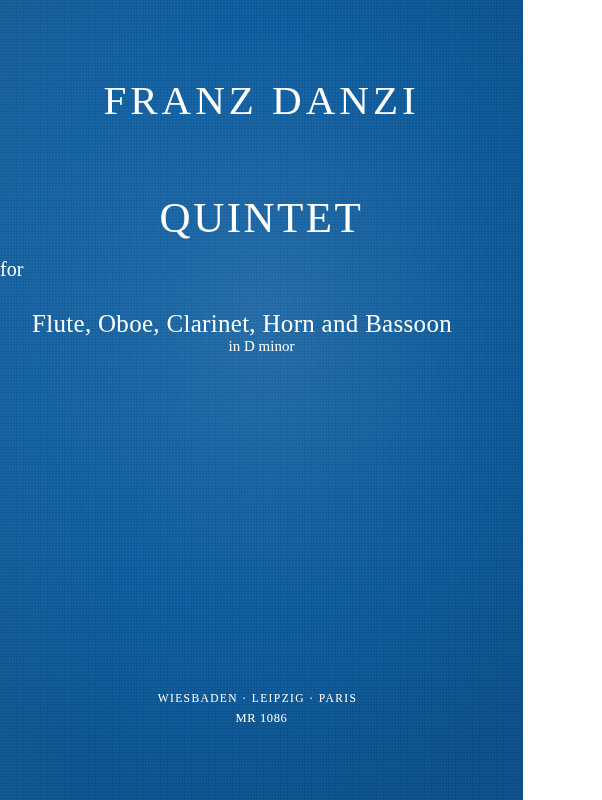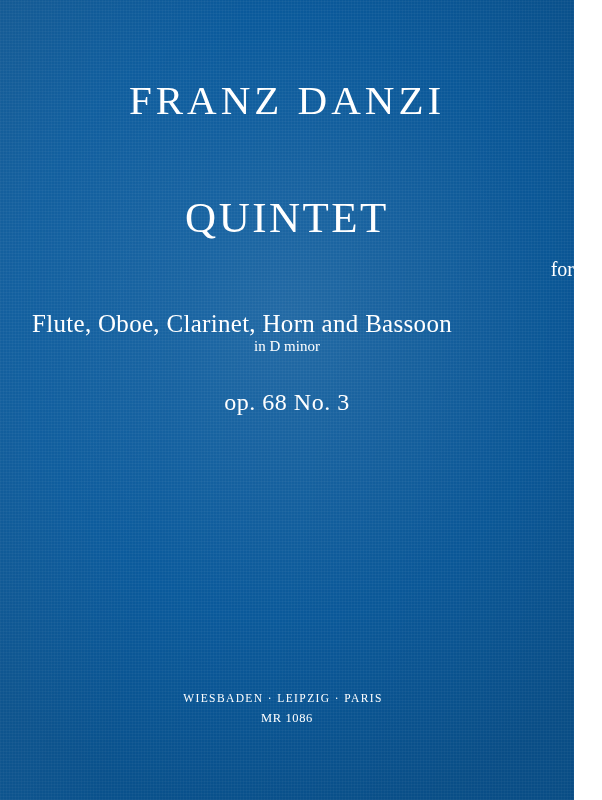--- a/index.html
+++ b/index.html
@@ -8,21 +8,21 @@
     background: #ffffff;
   }
   body {
     width: 602px;
     height: 800px;
     font-family: "Liberation Serif", serif;
     overflow: hidden;
   }
   .cover {
     position: relative;
-    width: 574px;
+    width: 523px;
     height: 800px;
     box-sizing: border-box;
     background:
       linear-gradient(100deg, rgba(255,255,255,0.05) 0%, rgba(255,255,255,0.0) 35%, rgba(0,0,0,0.05) 100%),
       #0a5a9c;
     background-color: #0a5a9c;
     color: #ffffff;
     overflow: hidden;
   }
   
@@ -73,21 +73,21 @@
     font-size: 43px;
     letter-spacing: 2.5px;
     font-weight: 400;
   }
 
   .for-word {
     position: absolute;
     top: 258px;
     left: 0;
     right: 0;
-    text-align: right;
+    text-align: left;
     font-size: 20px;
   }
 
   .instruments {
     position: absolute;
     top: 310px;
     left: 0;
     right: 0;
     font-size: 25px;
     letter-spacing: 0.3px;
@@ -151,21 +151,20 @@
     <div class="composer">FRANZ DANZI</div>
 
     <div class="title">QUINTET</div>
 
     <div class="for-word">for</div>
 
     <div class="instruments">Flute, Oboe, Clarinet, Horn and Bassoon</div>
 
     <div class="key">in D minor</div>
 
-    <div class="opus">op. 68 No. 3</div>
 
     <div class="imprint">
       <p class="cities">WIESBADEN · LEIPZIG · PARIS</p>
       <p class="catalog">MR 1086</p>
     </div>
 
   </div>
 </div>
 
 </body></html>

